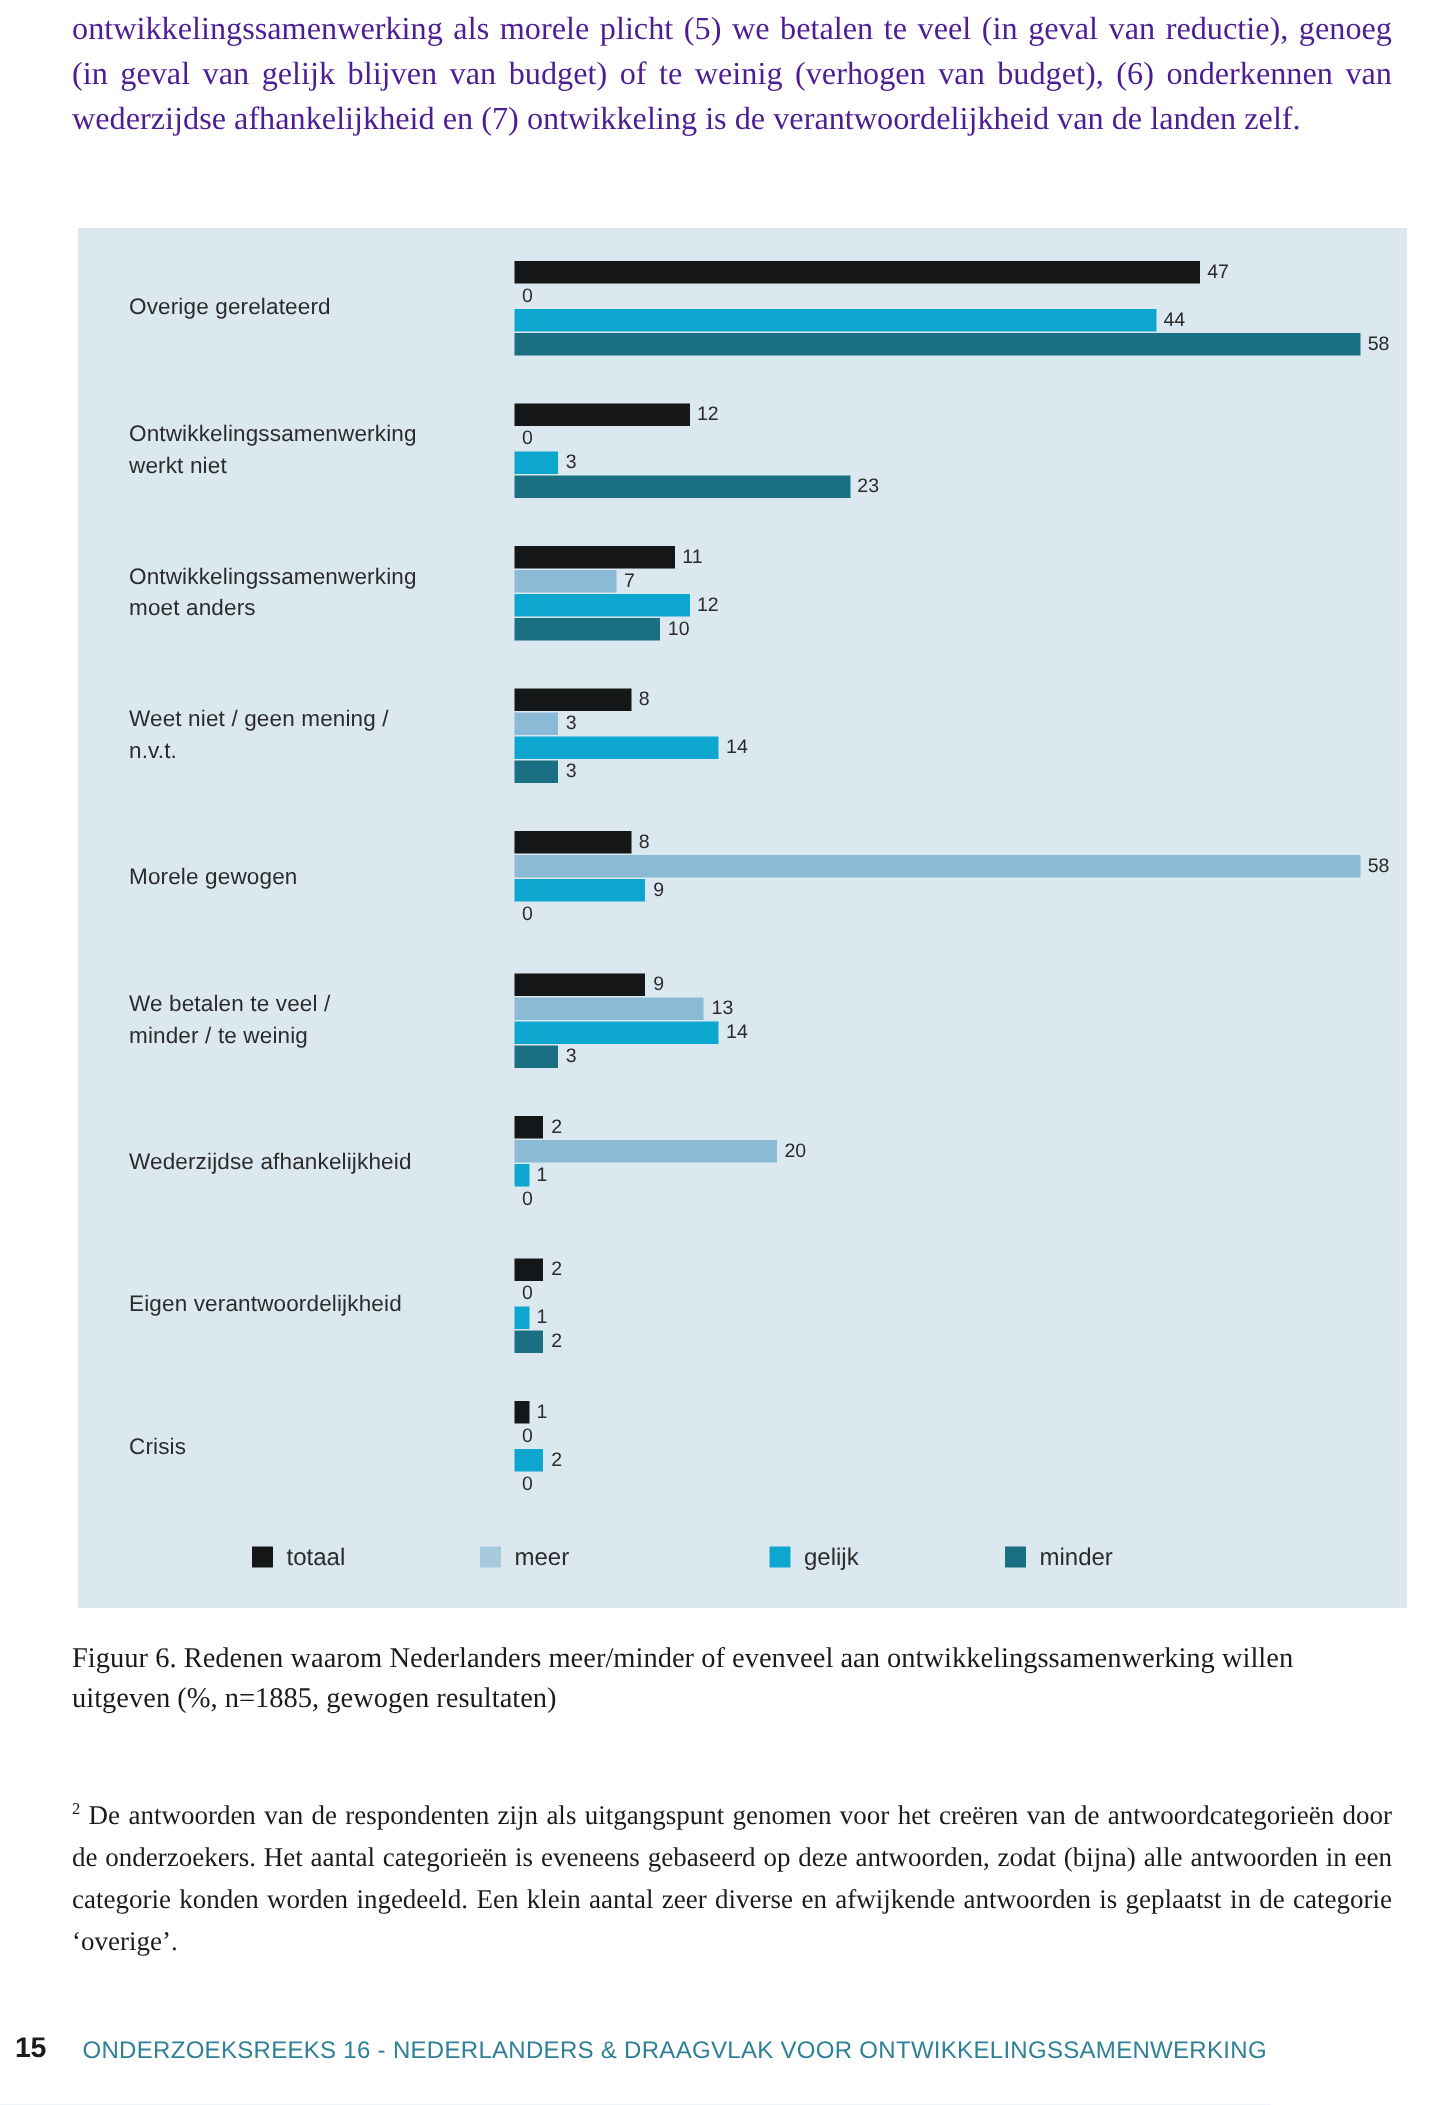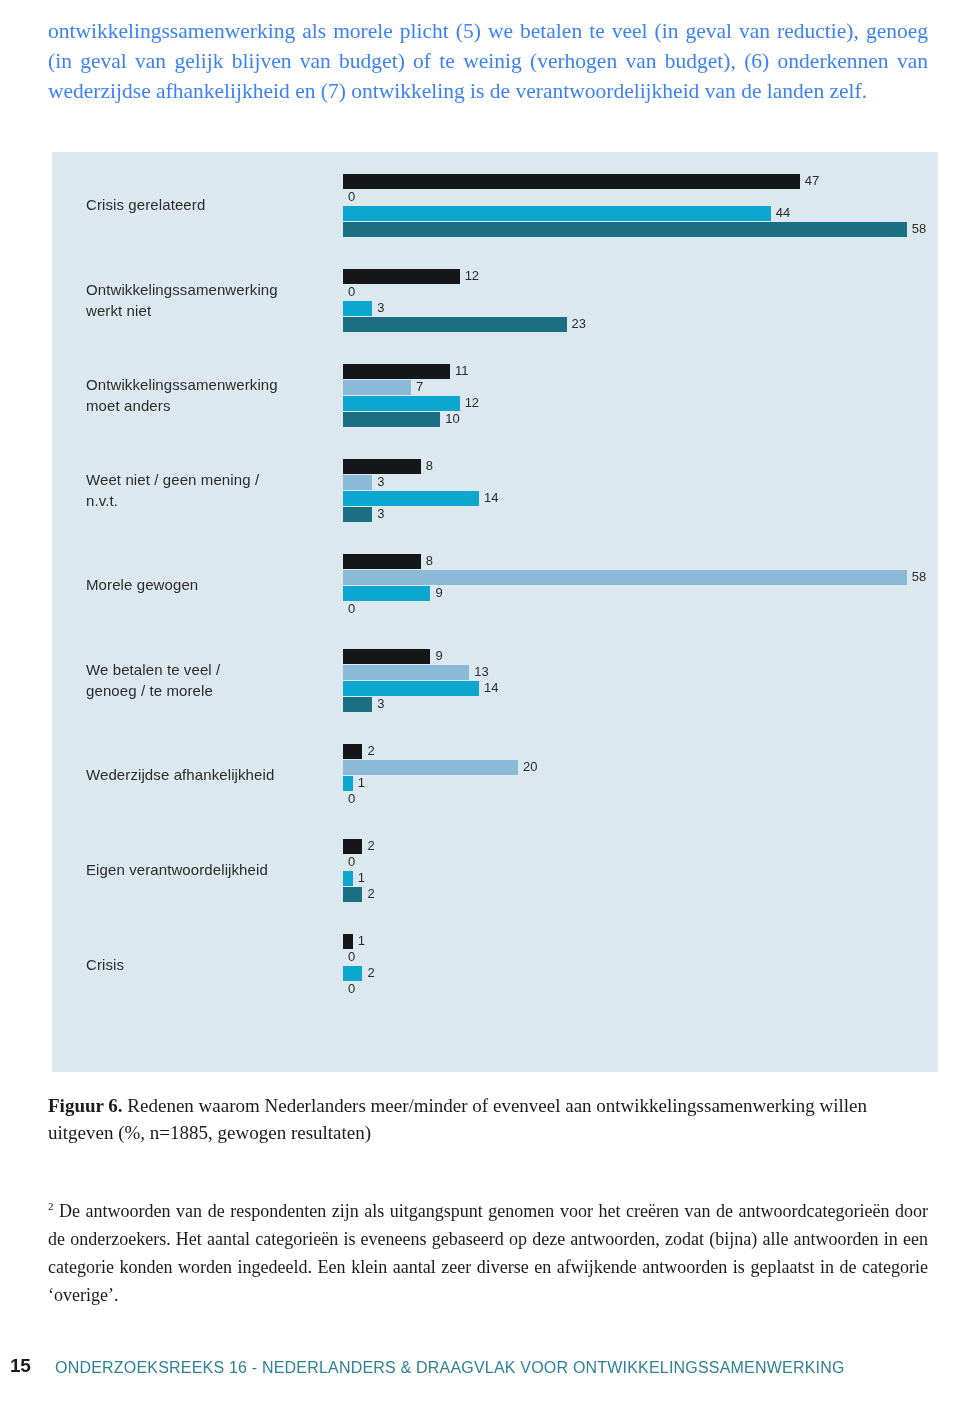--- a/index.html
+++ b/index.html
@@ -7,25 +7,25 @@
     width:960px; height:1403px;
     background:#ffffff;
     font-family:"Liberation Sans", sans-serif;
     position:relative;
     overflow:hidden;
   }
 
   
   #intro {
     position:absolute;
-    left:48px; top:16px; width:880px;
+    left:48px; top:4px; width:880px;
     font-family:"Liberation Serif", serif;
     font-size:21.5px;
     line-height:30px;
-    color:#3b82f6;
+    color:#4c1d95;
     text-align:justify;
   }
 
   
   #chart-panel {
     position:absolute;
     left:52px; top:152px;
     width:886px; height:920px;
     background:#dce8ef;
   }
@@ -84,21 +84,21 @@
   }
 
   
   #caption {
     position:absolute;
     left:48px; top:1092px; width:880px;
     font-family:"Liberation Serif", serif;
     font-size:19px; line-height:27px;
     color:#1b1b1b;
   }
-  #caption b { font-weight:bold; }
+  #caption b { font-weight:normal; }
 
   
   #footnote {
     position:absolute;
     left:48px; top:1192px; width:880px;
     font-family:"Liberation Serif", serif;
     font-size:18px; line-height:28px;
     color:#1b1b1b;
     text-align:justify;
   }
@@ -121,21 +121,21 @@
 </style>
 </head>
 <body>
 
 <div id="intro">ontwikkelingssamenwerking als morele plicht (5) we betalen te veel (in geval van reductie), genoeg (in geval van gelijk blijven van budget) of te weinig (verhogen van budget), (6) onderkennen van wederzijdse afhankelijkheid en (7) ontwikkeling is de verantwoordelijkheid van de landen zelf.</div>
 
 <div id="chart-panel">
   <div id="plot">
       <div class="group" style="top: 22px;">
         <div class="group-label one-line">
-          <div>Crisis gerelateerd</div>
+          <div>Overige gerelateerd</div>
         </div>
         <div class="bars">
           <div class="barrow" style="top: 0px;">
             <div class="bar totaal" style="width: 456.84px;"></div>
             <div class="vlabel" style="left: 461.84px;">47</div>
           </div>
           <div class="barrow" style="top: 0px;">
             <div class="vlabel" style="left: 5px;">0</div>
           </div>
           <div class="barrow" style="top: 0px;">
@@ -237,21 +237,21 @@
             <div class="vlabel" style="left: 92.48px;">9</div>
           </div>
           <div class="barrow" style="top: 0px;">
             <div class="vlabel" style="left: 5px;">0</div>
           </div>
         </div>
       </div>
       <div class="group" style="top: 497px;">
         <div class="group-label two-line">
           <div>We betalen te veel /</div>
-          <div>genoeg / te morele</div>
+          <div>minder / te weinig</div>
         </div>
         <div class="bars">
           <div class="barrow" style="top: 0px;">
             <div class="bar totaal" style="width: 87.48px;"></div>
             <div class="vlabel" style="left: 92.48px;">9</div>
           </div>
           <div class="barrow" style="top: 0px;">
             <div class="bar meer" style="width: 126.36px;"></div>
             <div class="vlabel" style="left: 131.36px;">13</div>
           </div>
@@ -322,20 +322,38 @@
             <div class="vlabel" style="left: 5px;">0</div>
           </div>
           <div class="barrow" style="top: 0px;">
             <div class="bar gelijk" style="width: 19.44px;"></div>
             <div class="vlabel" style="left: 24.44px;">2</div>
           </div>
           <div class="barrow" style="top: 0px;">
             <div class="vlabel" style="left: 5px;">0</div>
           </div>
         </div>
+      </div>
+    </div>
+  <div id="legend">
+      <div class="legend-item" style="left: 116px;">
+        <div class="legend-sw totaal"></div>
+        <div class="legend-tx">totaal</div>
+      </div>
+      <div class="legend-item" style="left: 268px;">
+        <div class="legend-sw meer"></div>
+        <div class="legend-tx">meer</div>
+      </div>
+      <div class="legend-item" style="left: 461px;">
+        <div class="legend-sw gelijk"></div>
+        <div class="legend-tx">gelijk</div>
+      </div>
+      <div class="legend-item" style="left: 618px;">
+        <div class="legend-sw minder"></div>
+        <div class="legend-tx">minder</div>
       </div>
     </div>
 </div>
 
 <div id="caption">
   <b>Figuur 6.</b><span> Redenen waarom Nederlanders meer/minder of evenveel aan ontwikkelingssamenwerking willen uitgeven (%, n=1885, gewogen resultaten)</span>
 </div>
 
 <div id="footnote">
   <span class="fn-mark">2</span>

